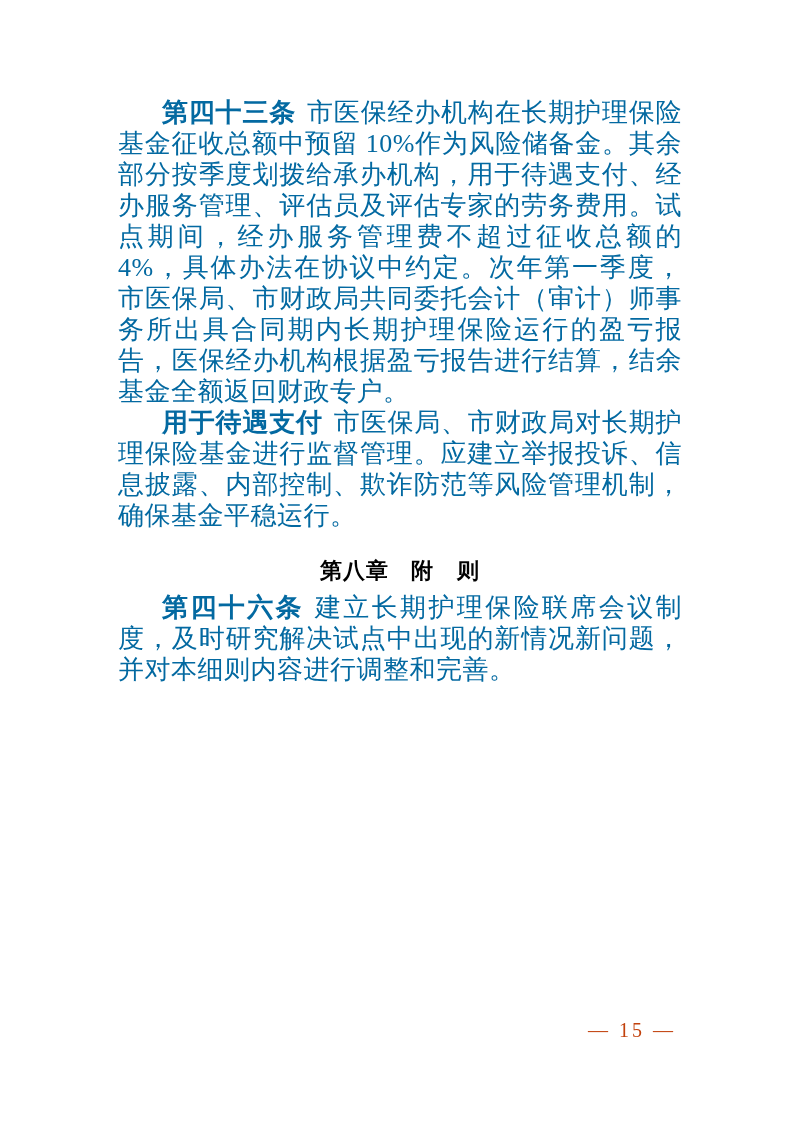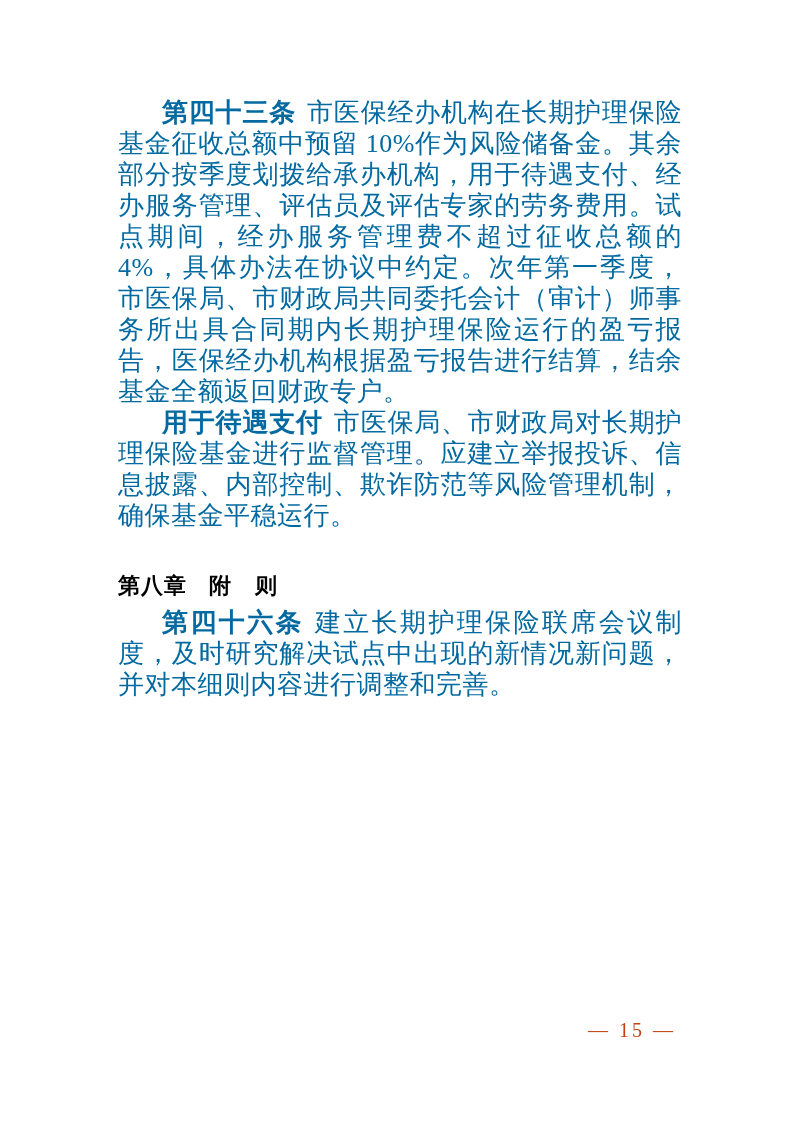--- a/index.html
+++ b/index.html
@@ -28,24 +28,24 @@
     letter-spacing: 0.5px;
     color: #0369a1;
   }
   .term {
     font-family: "DejaVu Sans", "Liberation Sans", sans-serif;
     font-weight: 700;
     margin-right: 11px;
     letter-spacing: 0.5px;
   }
   .chapter {
-    margin-top: 34px;
+    margin-top: 19px;
     font-size: 22px;
     line-height: 41.5px;
-    text-align: left;
+    text-align: center;
     font-weight: 700;
     font-family: "DejaVu Sans", "Liberation Sans", sans-serif;
     letter-spacing: 1px;
   }
   .chapter .chapter-title { margin-left: 22px; }
   .pagenum {
     position: absolute;
     top: 1018px;
     right: 118px;
     font-size: 20px;

